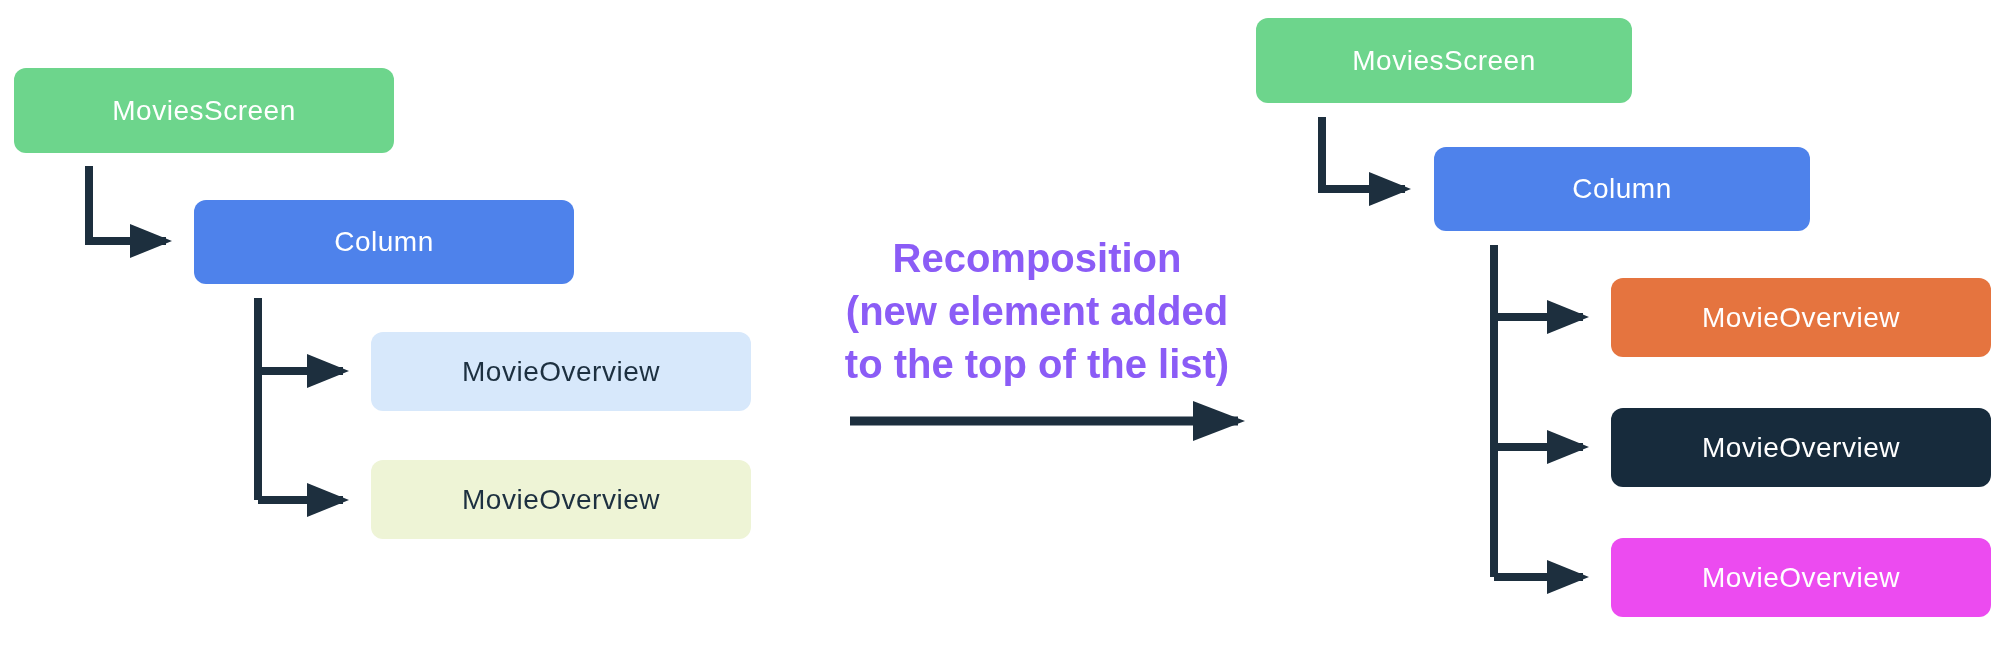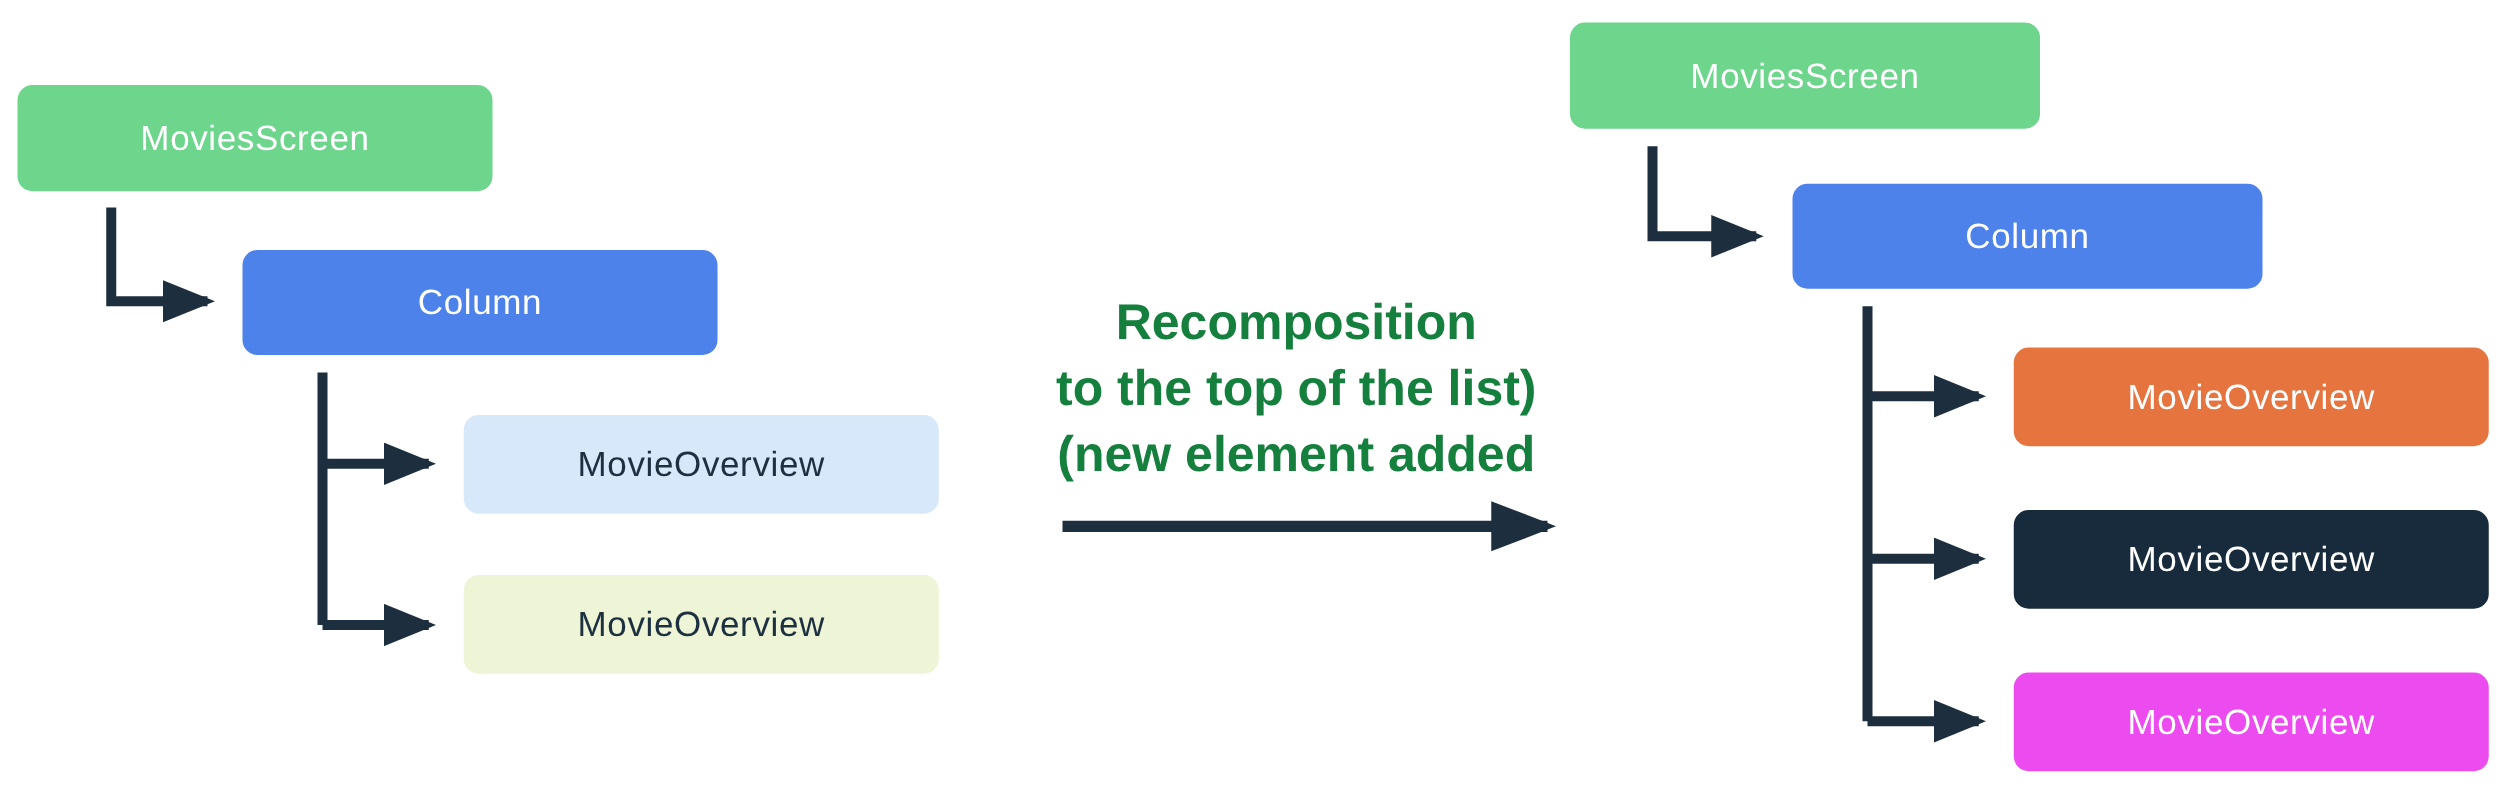--- a/index.html
+++ b/index.html
@@ -35,21 +35,21 @@
     letter-spacing: 0.5px;
     white-space: nowrap;
   }
   .node.dark-text { color: #1D3040; }
   .transition-text {
     position: absolute;
     left: 787px;
     top: 232px;
     width: 500px;
     text-align: center;
-    color: #15803d;
+    color: #8b5cf6;
     font-size: 40px;
     font-weight: 700;
     line-height: 53px;
   }
 </style>
 </head>
 <body>
 
 <div class="canvas">
 
@@ -77,22 +77,22 @@
   <div class="node" style="left: 14px; top: 68px; width: 380px; height: 85px; background-color: rgb(109, 213, 140);">MoviesScreen</div>
 
   <div class="node" style="left: 194px; top: 200px; width: 380px; height: 84px; background-color: rgb(78, 130, 235);">Column</div>
 
   <div class="node dark-text" style="left: 371px; top: 332px; width: 380px; height: 79px; background-color: rgb(215, 232, 251);">MovieOverview</div>
 
   <div class="node dark-text" style="left: 371px; top: 460px; width: 380px; height: 79px; background-color: rgb(238, 244, 214);">MovieOverview</div>
 
   <div class="transition-text">
     <div>Recomposition</div>
+    <div>(new element added</div>
     <div>to the top of the list)</div>
-    <div>(new element added</div>
   </div>
 
   <div class="node" style="left: 1256px; top: 18px; width: 376px; height: 85px; background-color: rgb(109, 213, 140);">MoviesScreen</div>
 
   <div class="node" style="left: 1434px; top: 147px; width: 376px; height: 84px; background-color: rgb(78, 130, 235);">Column</div>
 
   <div class="node" style="left: 1611px; top: 278px; width: 380px; height: 79px; background-color: rgb(229, 116, 63);">MovieOverview</div>
 
   <div class="node" style="left: 1611px; top: 408px; width: 380px; height: 79px; background-color: rgb(23, 43, 60);">MovieOverview</div>
 

